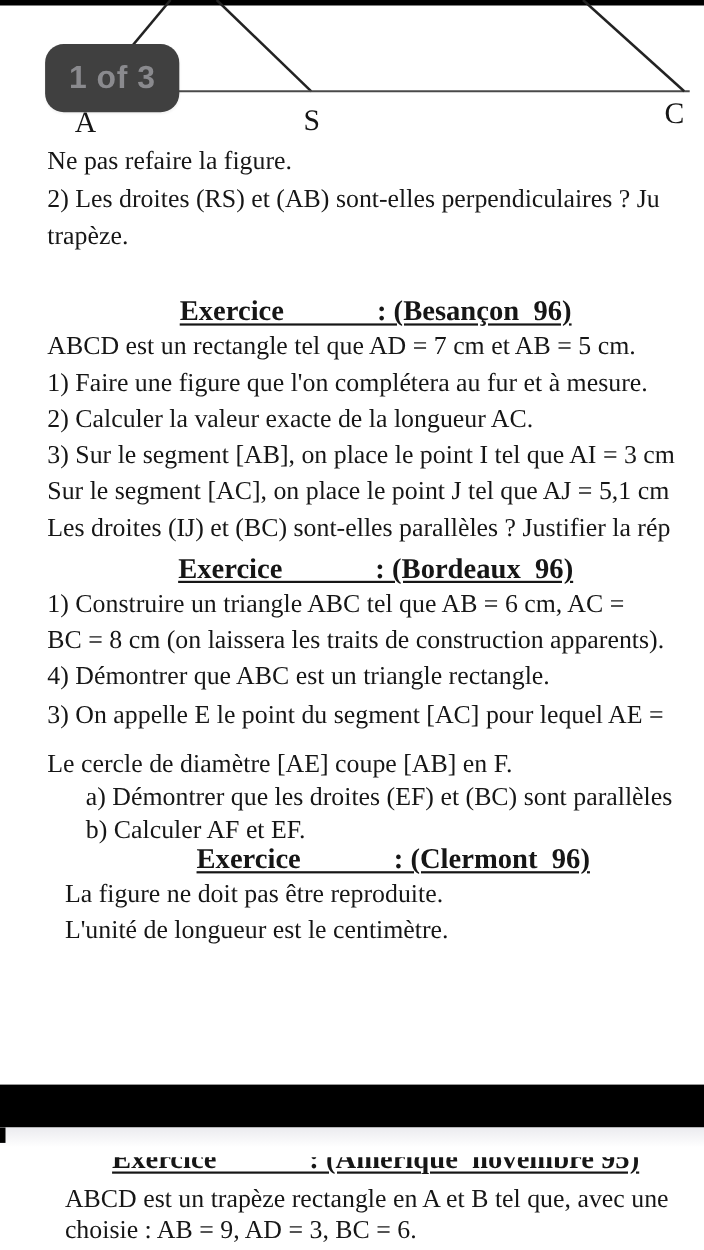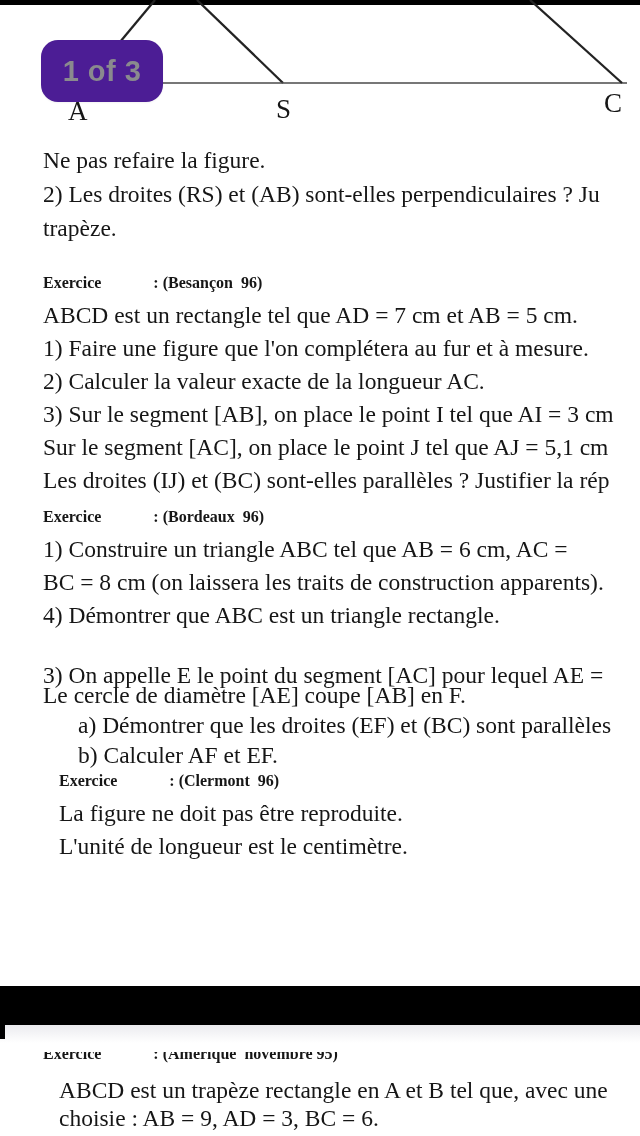--- a/index.html
+++ b/index.html
@@ -5,35 +5,35 @@
   html,body{margin:0;padding:0;}
   .page{
     position:relative; width:640px; height:1136px; overflow:hidden;
     background:#ffffff; font-family:"Liberation Serif", serif; color:#161616;
   }
   .topbar{position:absolute; left:0; top:0; width:640px; height:5px; background:#000;}
   .figure-svg{position:absolute; left:0; top:0; width:640px; height:132px;}
   .fig-label{position:absolute; font-size:27px; color:#161616; white-space:pre;}
   .badge{
     position:absolute; left:41px; top:40px; width:122px; height:62px;
-    background:#4c1d95; border-radius:17px;
+    background:#404040; border-radius:17px;
     display:flex; align-items:center; justify-content:center;
     box-shadow:0 1px 2px rgba(0,0,0,0.05);
   }
   .badge span{
     font-family:"Liberation Sans", sans-serif; font-size:29px; font-weight:600;
     color:#8a8a8e; letter-spacing:0.5px;
   }
   .tblock{position:absolute; left:43px; width:597px;}
   .tline{font-size:23.5px; line-height:33px; white-space:nowrap;}
   .lh34 .tline{line-height:34px;}
   .lh30 .tline{line-height:30px;}
   .ex-heading{
-    font-size:16px; line-height:33px; font-weight:bold; white-space:pre;
-    text-decoration-thickness:2px; text-underline-offset:3px;
+    font-size:26px; line-height:33px; font-weight:bold; white-space:pre;
+    text-decoration:underline; text-decoration-thickness:2px; text-underline-offset:3px;text-align:center;
   }
   .indent{padding-left:35px;}
   .band{position:absolute; left:0; top:986px; width:640px; height:39px; background:#000;}
   .band-tail{position:absolute; left:0; top:1025px; width:5px; height:14px; background:#000;}
   .band-fade{
     position:absolute; left:0; top:1025px; width:640px; height:18px;
     background:linear-gradient(#ebebef,#ffffff);
   }
   .clipbox{position:absolute; left:43px; top:1052px; width:597px; height:22px; overflow:hidden;}
   .clipbox .ex-heading{display:block; line-height:28px; margin-top:-12px;}
@@ -55,21 +55,21 @@
     <line x1="530" y1="0" x2="622" y2="83" stroke="#232323" stroke-width="2.3"></line>
   </svg>
   <div class="fig-label" style="left:68px; top:96px;">A</div>
   <div class="fig-label" style="left:276px; top:94px;">S</div>
   <div class="fig-label" style="left:604px; top:88px;">C</div>
 
   <div class="badge">
     <span>1 of 3</span>
   </div>
 
-  <div class="tblock lh34" style="top:143px;">
+  <div class="tblock lh34" style="top:130px;">
     <div class="tline">Ne pas refaire la figure.</div>
     <div class="tline">2) Les droites (RS) et (AB) sont-elles perpendiculaires ? Ju</div>
     <div class="tline">trapèze.</div>
   </div>
 
   <div class="tblock" style="top:266px;">
     <div class="ex-heading">Exercice             : (Besançon  96)</div>
     <div class="tline">ABCD est un rectangle tel que AD = 7 cm et AB = 5 cm.</div>
     <div class="tline">1) Faire une figure que l'on complétera au fur et à mesure.</div>
     <div class="tline">2) Calculer la valeur exacte de la longueur AC.</div>
@@ -77,21 +77,21 @@
     <div class="tline">Sur le segment [AC], on place le point J tel que AJ = 5,1 cm</div>
     <div class="tline">Les droites (IJ) et (BC) sont-elles parallèles ? Justifier la rép</div>
   </div>
 
   <div class="tblock" style="top:500px;">
     <div class="ex-heading">Exercice             : (Bordeaux  96)</div>
     <div class="tline">1) Construire un triangle ABC tel que AB = 6 cm, AC =</div>
     <div class="tline">BC = 8 cm (on laissera les traits de construction apparents).</div>
     <div class="tline">4) Démontrer que ABC est un triangle rectangle.</div>
   </div>
-  <div class="tblock" style="top:659px;">
+  <div class="tblock" style="top:634px;">
     <div class="tline">3) On appelle E le point du segment [AC] pour lequel AE =</div>
   </div>
   <div class="tblock lh30" style="top:680px;">
     <div class="tline">Le cercle de diamètre [AE] coupe [AB] en F.</div>
     <div class="tline indent">a) Démontrer que les droites (EF) et (BC) sont parallèles</div>
     <div class="tline indent">b) Calculer AF et EF.</div>
   </div>
 
   <div class="tblock" style="top:764px;margin-left:16px;">
     <div class="ex-heading">Exercice             : (Clermont  96)</div>

